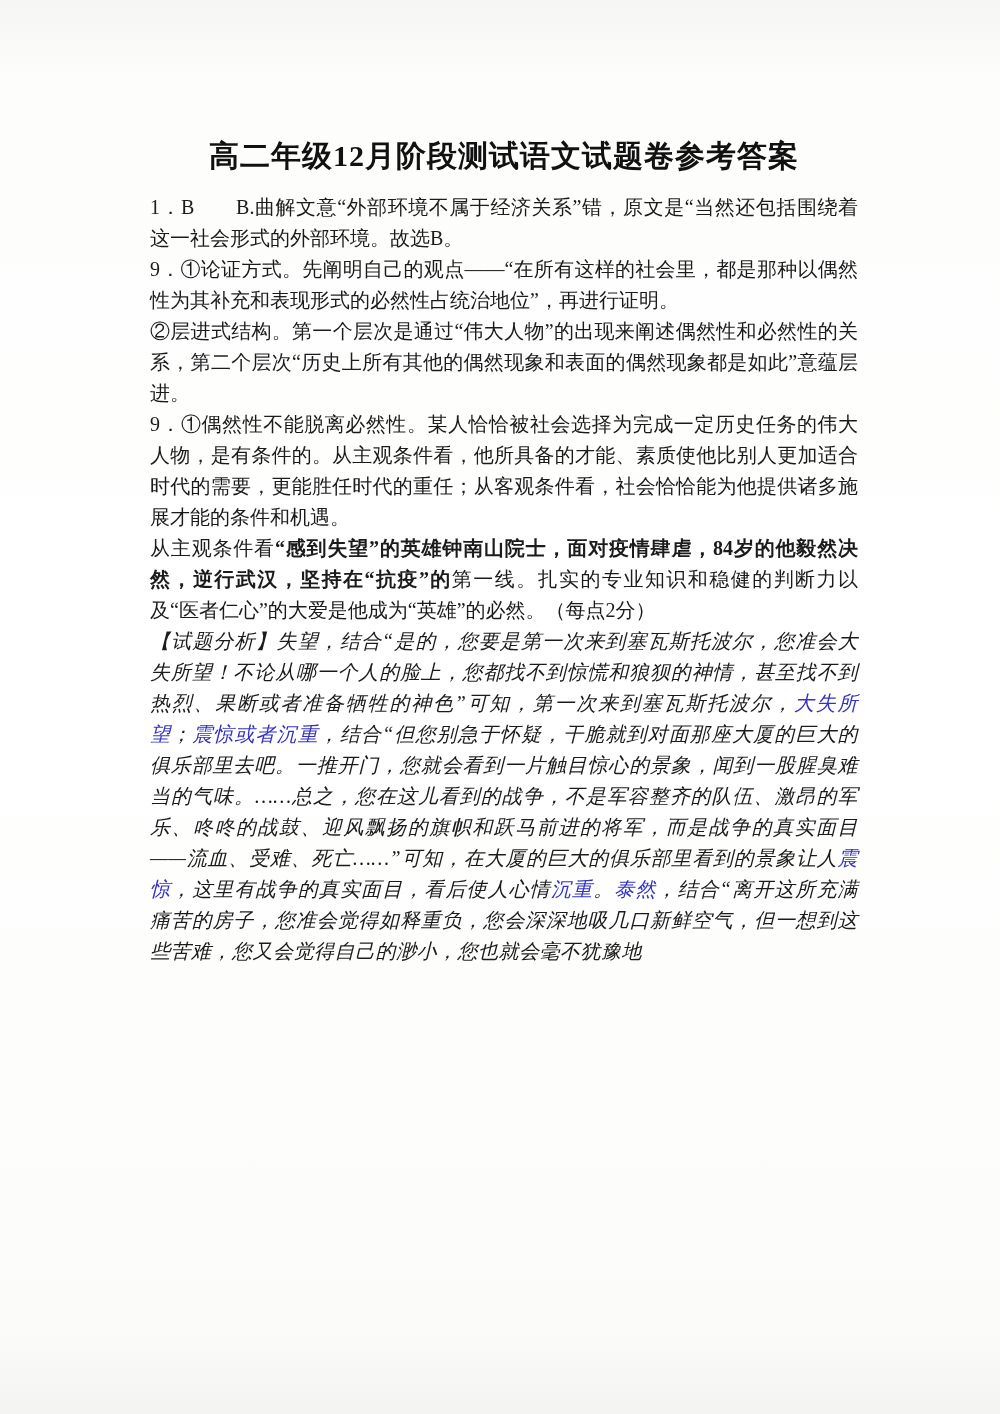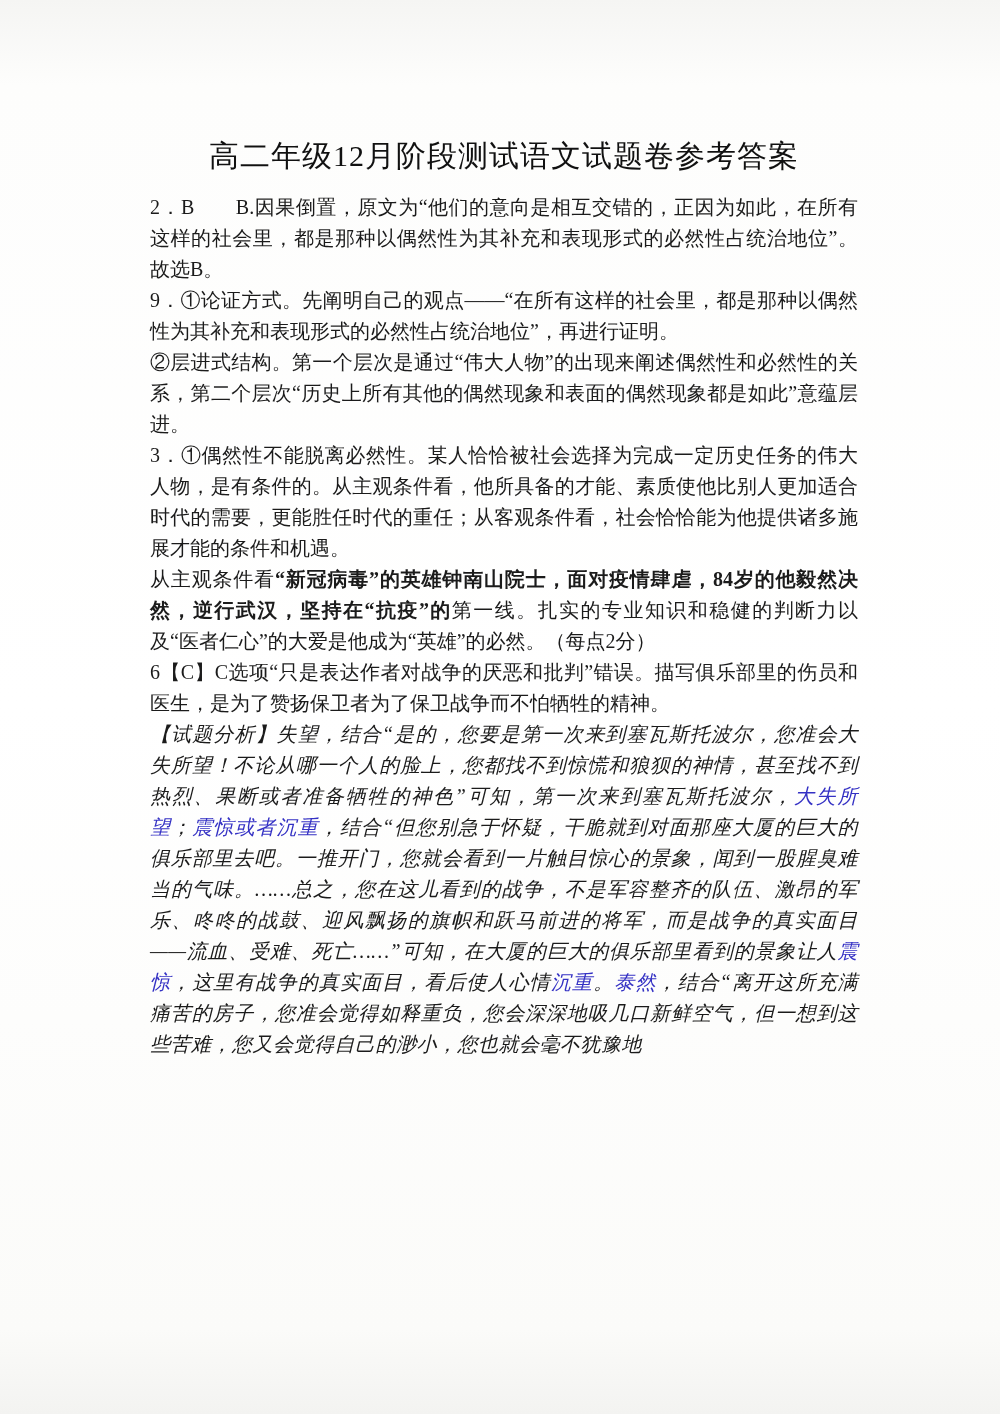--- a/index.html
+++ b/index.html
@@ -16,21 +16,21 @@
     width: 1000px;
     height: 1414px;
     padding: 138px 142px 0 150px;
     overflow: hidden;
   }
   h1.doc-title {
     margin: 0 0 18px 0;
     text-align: center;
     font-size: 30px;
     line-height: 36px;
-    font-weight: normal;
+    font-weight: bold;
     letter-spacing: 1px;
     color: #111;
   }
   .doc-body { }
   p.para {
     margin: 0;
     font-size: 20px;
     line-height: 31px;
     text-align: justify;
     text-justify: inter-ideograph;
@@ -42,21 +42,20 @@
   }
   span.b { font-weight: bold; }
   span.hl { color: var(--hl, #3431c4); }
 </style>
 </head>
 <body style="color: rgb(27, 27, 27);">
 
 <div class="page">
   <h1 class="doc-title">高二年级12月阶段测试语文试题卷参考答案</h1>
   <div class="doc-body">
-      <p class="para"><span>2．B　　B.因果倒置，原文为“他们的意向是相互交错的，正因为如此，在所有这样的社会里，都是那种以偶然性为其补充和表现形式的必然性占统治地位”。故选B。</span></p>
+      <p class="para"><span>1．B　　B.曲解文意“外部环境不属于经济关系”错，原文是“当然还包括围绕着这一社会形式的外部环境。故选B。</span></p>
       <p class="para"><span>9．①论证方式。先阐明自己的观点——“在所有这样的社会里，都是那种以偶然性为其补充和表现形式的必然性占统治地位”，再进行证明。</span></p>
       <p class="para"><span>②层进式结构。第一个层次是通过“伟大人物”的出现来阐述偶然性和必然性的关系，第二个层次“历史上所有其他的偶然现象和表面的偶然现象都是如此”意蕴层进。</span></p>
-      <p class="para"><span>3．①偶然性不能脱离必然性。某人恰恰被社会选择为完成一定历史任务的伟大人物，是有条件的。从主观条件看，他所具备的才能、素质使他比别人更加适合时代的需要，更能胜任时代的重任；从客观条件看，社会恰恰能为他提供诸多施展才能的条件和机遇。</span></p>
-      <p class="para"><span>从主观条件看</span><span class="b">“新冠病毒”的英雄钟南山院士，面对疫情肆虐，84岁的他毅然决然，逆行武汉，坚持在“抗疫”的</span><span>第一线。扎实的专业知识和稳健的判断力以及“医者仁心”的大爱是他成为“英雄”的必然。（每点2分）</span></p>
-      <p class="para"><span>6【C】C选项“只是表达作者对战争的厌恶和批判”错误。描写俱乐部里的伤员和医生，是为了赞扬保卫者为了保卫战争而不怕牺牲的精神。</span></p>
+      <p class="para"><span>9．①偶然性不能脱离必然性。某人恰恰被社会选择为完成一定历史任务的伟大人物，是有条件的。从主观条件看，他所具备的才能、素质使他比别人更加适合时代的需要，更能胜任时代的重任；从客观条件看，社会恰恰能为他提供诸多施展才能的条件和机遇。</span></p>
+      <p class="para"><span>从主观条件看</span><span class="b">“感到失望”的英雄钟南山院士，面对疫情肆虐，84岁的他毅然决然，逆行武汉，坚持在“抗疫”的</span><span>第一线。扎实的专业知识和稳健的判断力以及“医者仁心”的大爱是他成为“英雄”的必然。（每点2分）</span></p>
       <p class="para kai"><span>【试题分析】失望，结合“是的，您要是第一次来到塞瓦斯托波尔，您准会大失所望！不论从哪一个人的脸上，您都找不到惊慌和狼狈的神情，甚至找不到热烈、果断或者准备牺牲的神色”可知，第一次来到塞瓦斯托波尔，</span><span class="hl">大失所望</span><span>；</span><span class="hl">震惊或者沉重</span><span>，结合“但您别急于怀疑，干脆就到对面那座大厦的巨大的俱乐部里去吧。一推开门，您就会看到一片触目惊心的景象，闻到一股腥臭难当的气味。……总之，您在这儿看到的战争，不是军容整齐的队伍、激昂的军乐、咚咚的战鼓、迎风飘扬的旗帜和跃马前进的将军，而是战争的真实面目——流血、受难、死亡……”可知，在大厦的巨大的俱乐部里看到的景象让人</span><span class="hl">震惊</span><span>，这里有战争的真实面目，看后使人心情</span><span class="hl">沉重</span><span>。</span><span class="hl">泰然</span><span>，结合“离开这所充满痛苦的房子，您准会觉得如释重负，您会深深地吸几口新鲜空气，但一想到这些苦难，您又会觉得自己的渺小，您也就会毫不犹豫地</span></p>
     </div>
 </div>
 
 </body></html>

